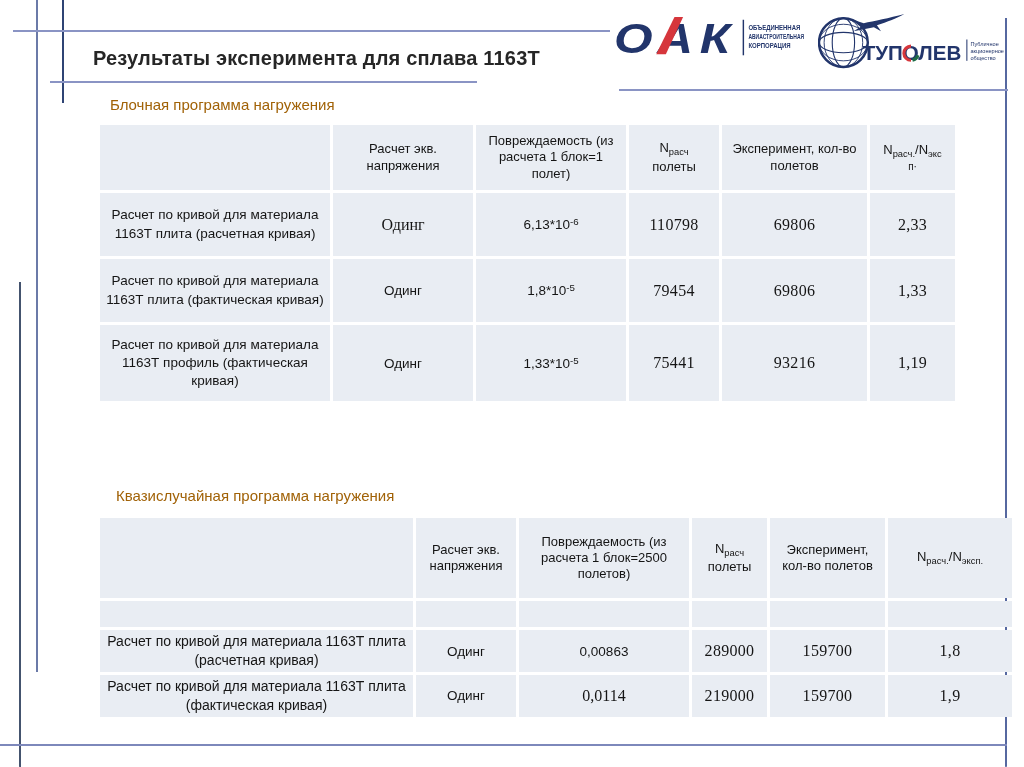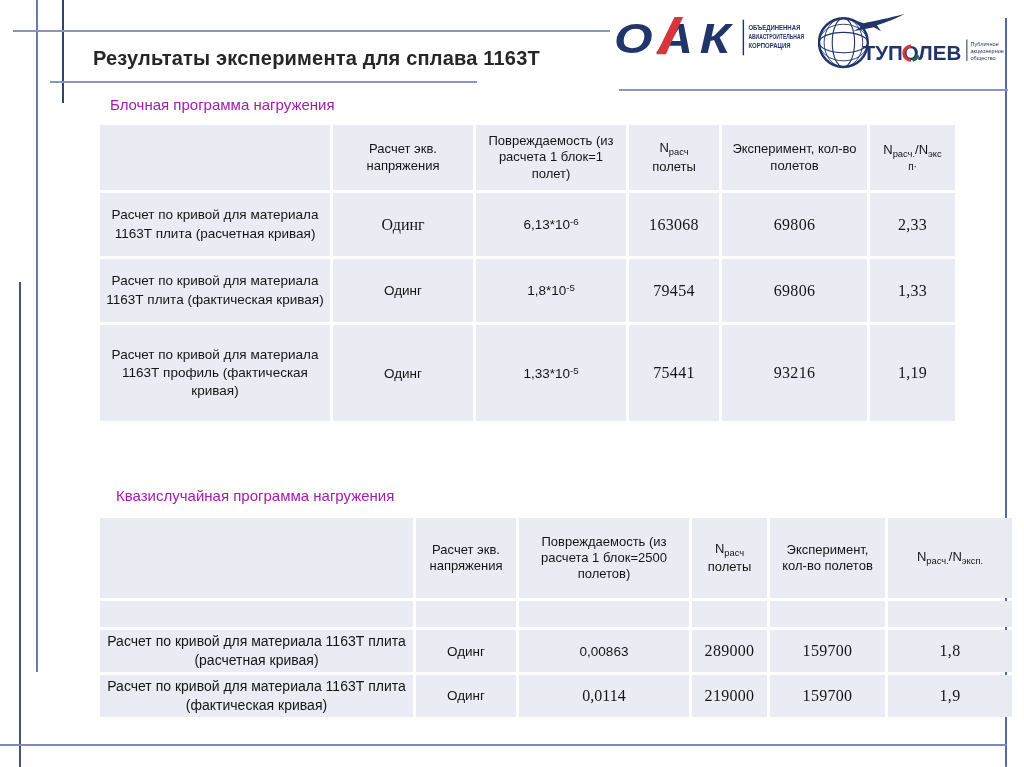--- a/index.html
+++ b/index.html
@@ -6,21 +6,21 @@
     --navy:#22356b; --red:#d6363c; --green:#1e6b46;
     --cellbg:#e9edf3; --ink:#1c1c1c;
     --line-light:#8a94c4; --line-mid:#7d88bb; --line-dark:#44536e;
     --line-slate:#6b7aa8; --line-navy:#2f4474; --line-right:#5668a0;
   }
   html,body{margin:0;padding:0;background:#fff;}
   .slide{position:relative;width:1024px;height:767px;background:#ffffff;overflow:hidden;
          font-family:"Liberation Sans","DejaVu Sans",sans-serif;color:var(--ink);border-radius:21px;}
   .decor{position:absolute;}
   .title{position:absolute;left:93px;top:47px;font-size:20px;font-weight:bold;color:#262626;letter-spacing:0.2px;}
-  .section-label{position:absolute;font-size:15px;color:#a21caf;}
+  .section-label{position:absolute;font-size:15px;color:#a16207;}
   .tbl{position:absolute;border-collapse:separate;border-spacing:3px;table-layout:fixed;}
   .tbl td,.tbl th{background:var(--cellbg);text-align:center;vertical-align:middle;
                   font-weight:normal;padding:2px 4px;color:#151515;}
   .tbl th{font-size:13px;line-height:1.25;}
   .row-label{font-size:13.5px;line-height:1.35;}
   .t2 .row-label{font-size:14px;}
   .sans{font-size:13.5px;}
   .serif{font-family:"Liberation Serif","DejaVu Serif",serif;font-size:16px;}
   .num{font-family:"Liberation Serif","DejaVu Serif",serif;font-size:16px;letter-spacing:0.3px;}
   sub{font-size:0.72em;vertical-align:-0.3em;}
@@ -96,33 +96,33 @@
       <th>Эксперимент, кол-во полетов</th>
       <th>
         <div><span>N</span><sub>расч.</sub><span>/N</span><sub>экс</sub></div>
         <div class="sub-tail">п·</div>
       </th>
     </tr>
     <tr style="height:63px;">
       <td class="row-label">Расчет по кривой для материала 1163Т плита (расчетная кривая)</td>
       <td class="serif">Одинг</td>
       <td class="sans"><span>6,13*10</span><sup>-6</sup></td>
-      <td class="num">163068</td>
+      <td class="num">110798</td>
       <td class="num">69806</td>
       <td class="num">2,33</td>
     </tr>
     <tr style="height:63px;">
       <td class="row-label">Расчет по кривой для материала 1163Т плита (фактическая кривая)</td>
       <td class="sans va-top">Одинг</td>
       <td class="sans va-bottom"><span>1,8*10</span><sup>-5</sup></td>
       <td class="num">79454</td>
       <td class="num">69806</td>
       <td class="num">1,33</td>
     </tr>
-    <tr style="height:96px;">
+    <tr style="height:76px;">
       <td class="row-label va-top">Расчет по кривой для материала 1163Т профиль (фактическая кривая)</td>
       <td class="sans va-top">Одинг</td>
       <td class="sans"><span>1,33*10</span><sup>-5</sup></td>
       <td class="num">75441</td>
       <td class="num">93216</td>
       <td class="num">1,19</td>
     </tr>
   </tbody>
     </table>
 

